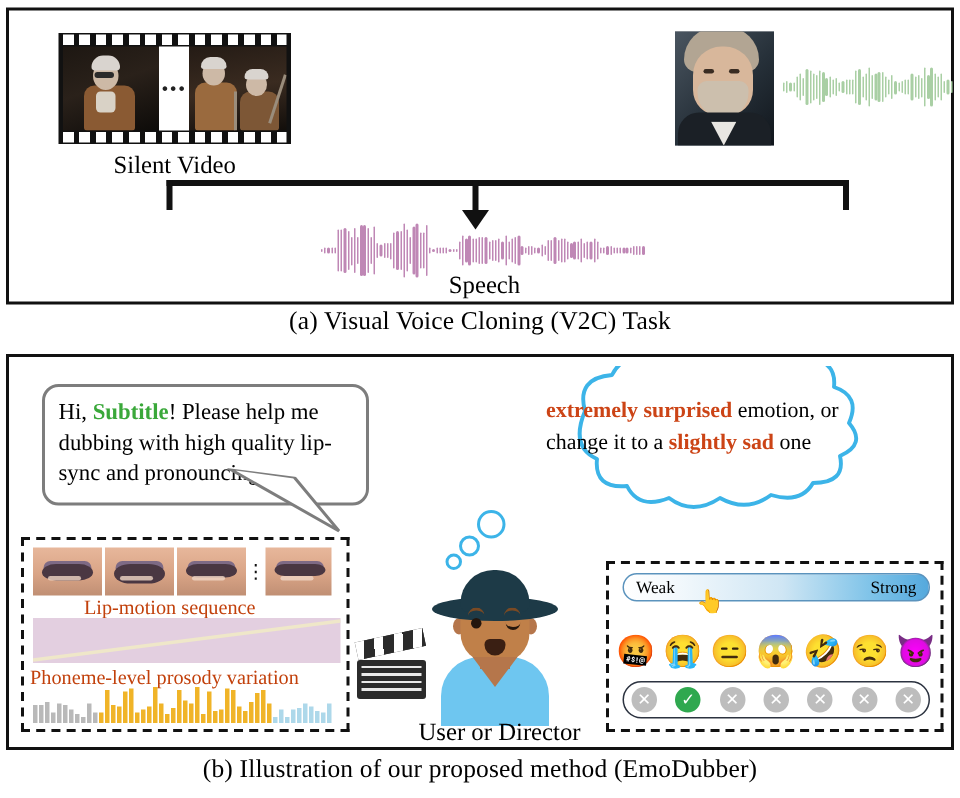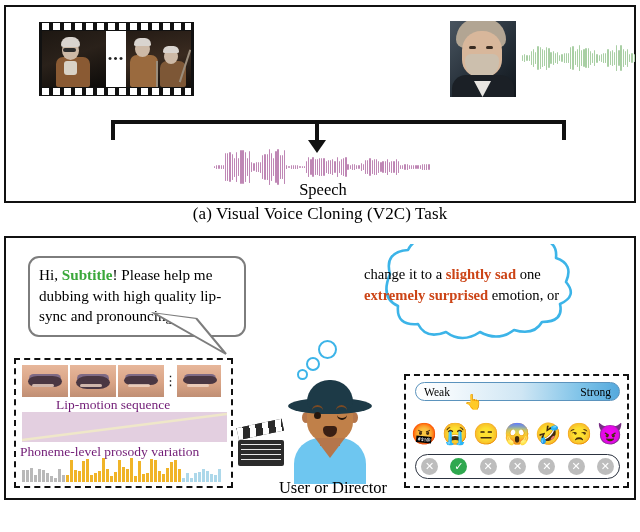--- a/index.html
+++ b/index.html
@@ -93,21 +93,21 @@
   .lip{width:46px;height:32px;position:relative;overflow:hidden;
        background:linear-gradient(180deg,#e7b79b 0%,#d9a486 55%,#c08f74 100%);}
   .lip .mouth{position:absolute;left:6px;top:11px;width:34px;height:11px;background:#4a3742;
               border-radius:12px/7px;}
   .lip .upper{position:absolute;left:7px;top:9px;width:32px;height:6px;background:#7e6a85;
               border-radius:10px 10px 3px 3px;}
   .lip .shine{position:absolute;left:10px;top:19px;width:22px;height:3px;background:#f0d6c6;
               border-radius:3px;opacity:.8;}
   .vdots{width:13px;text-align:center;font-size:13px;line-height:10px;color:#111;letter-spacing:0;}
 
-  .cap-s{position:absolute;font-size:13.5px;color:#701a75;}
+  .cap-s{position:absolute;font-size:13.5px;color:#c2410c;}
   .prosody-band{position:absolute;left:6px;top:52px;width:205px;height:30px;
                 background:#e3cfe0;}
   .prosody-band .diag{position:absolute;left:0;top:0;width:100%;height:100%;}
   .bars{position:absolute;left:6px;bottom:4px;width:205px;height:28px;display:flex;
         align-items:flex-end;gap:1px;}
   .bars i{display:block;width:3px;}
 
   
   .slider{position:absolute;left:9px;top:6px;width:205px;height:19px;border-radius:10px;
           border:1.4px solid #5b93bd;box-sizing:border-box;
@@ -182,20 +182,21 @@
           <div class="pup p-head" style="left:9px;top:10px;width:15px;height:16px;"></div>
           <div class="pup p-hair" style="left:8px;top:7px;width:17px;height:8px;"></div>
           <div class="pup p-body" style="left:34px;top:30px;width:26px;height:26px;background:#7d5736;"></div>
           <div class="pup p-head" style="left:38px;top:18px;width:14px;height:15px;"></div>
           <div class="pup p-hair" style="left:37px;top:15px;width:16px;height:7px;"></div>
           <div class="p-stick" style="left:30px;top:30px;height:26px;"></div>
           <div class="p-stick" style="left:58px;top:18px;height:34px;transform:rotate(18deg);"></div>
         </div>
       </div>
     </div>
+    <div class="lbl" style="left:33px;top:93px;width:155px;">Silent Video</div>
 
 
     <div class="portrait">
       <div class="pt-bg"></div>
       <div class="pt-hair"></div>
       <div class="pt-face"></div>
       <div class="pt-beard"></div>
       <div class="pt-eye" style="left:19px;top:25px;"></div>
       <div class="pt-eye" style="left:36px;top:25px;"></div>
       <div class="pt-suit"></div>
@@ -384,22 +385,22 @@
     <svg width="292" height="96">
       <g fill="#ffffff" stroke="#3cb4e8" stroke-width="2.6" stroke-linejoin="round">
         <path d="M56 30 q-6 -22 18 -24 q8 -16 28 -10 q14 -16 34 -6
                  q16 -14 34 -2 q20 -8 30 8 q24 -2 22 18
                  q18 6 10 24 q12 14 -6 22 q4 18 -18 18
                  q-8 14 -28 8 q-16 12 -34 2 q-18 12 -34 0
                  q-20 8 -28 -8 q-22 2 -20 -18 q-18 -8 -8 -32 Z"></path>
       </g>
     </svg>
     <div class="txt">
+      <div><span class="emph">extremely surprised</span><span> emotion, or</span></div>
       <div><span>change it to a </span><span class="emph">slightly sad</span><span> one</span></div>
-      <div><span class="emph">extremely surprised</span><span> emotion, or</span></div>
     </div>
   </div>
   <div class="tdot" style="left:318px;top:340px;width:15px;height:15px;"></div>
   <div class="tdot" style="left:306px;top:357px;width:10px;height:10px;"></div>
   <div class="tdot" style="left:297px;top:369px;width:7px;height:7px;"></div>
 
   <div class="dashed" id="box-left">
     <div class="lips">
       <div class="lip">
           <div class="upper"></div>
@@ -525,13 +526,14 @@
         <span class="mk x">✕</span>
         <span class="mk ok">✓</span>
         <span class="mk x">✕</span>
         <span class="mk x">✕</span>
         <span class="mk x">✕</span>
         <span class="mk x">✕</span>
         <span class="mk x">✕</span>
       </div>
   </div>
 
+  <div class="caption" id="caption-b">(b) Illustration of our proposed method (EmoDubber)</div>
 </div>
 
 </body></html>

